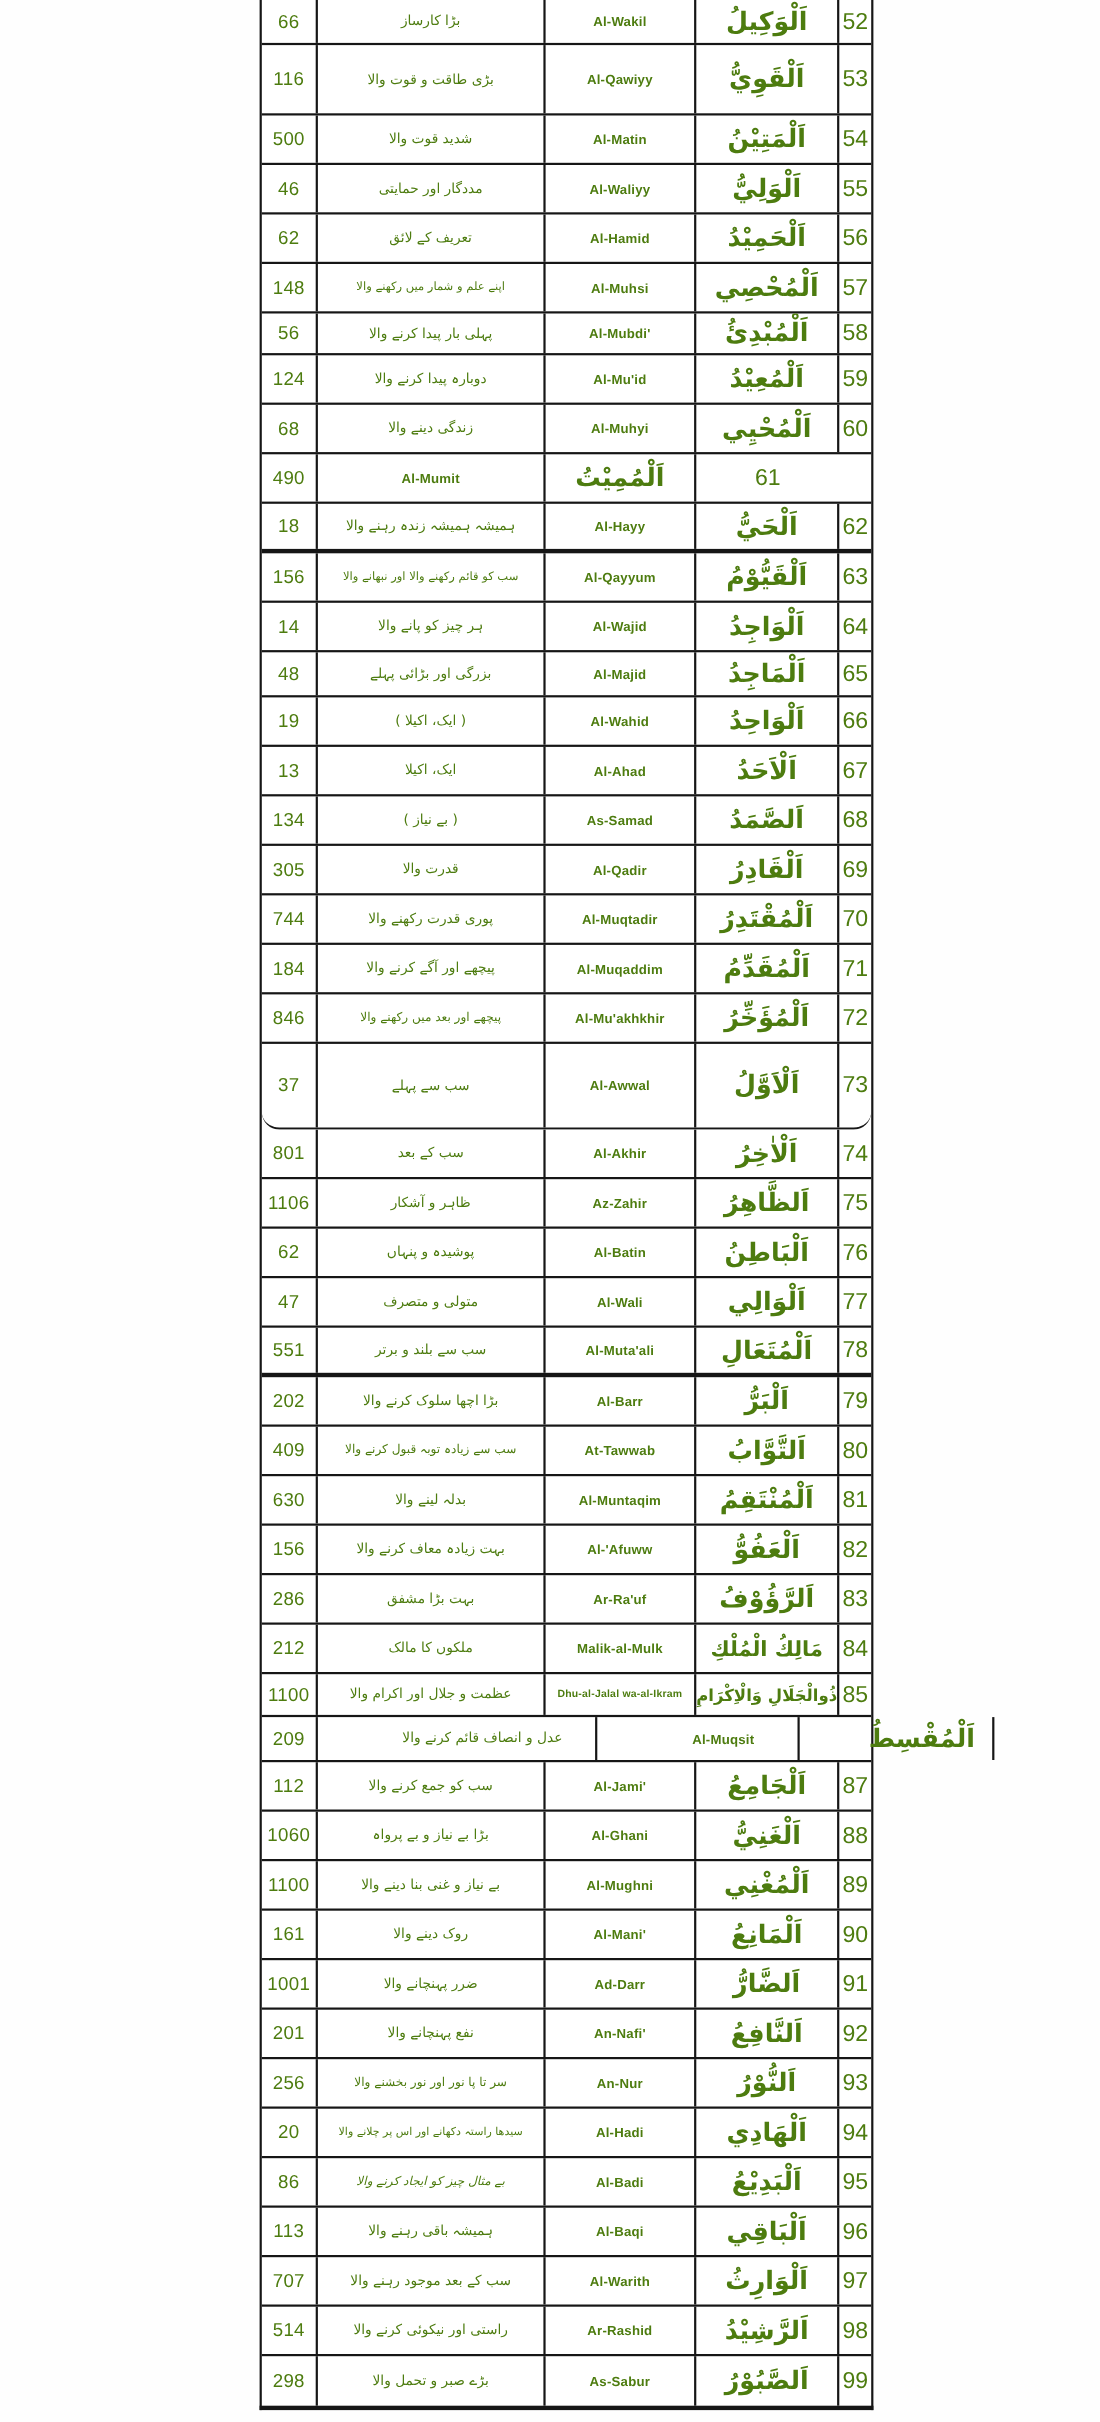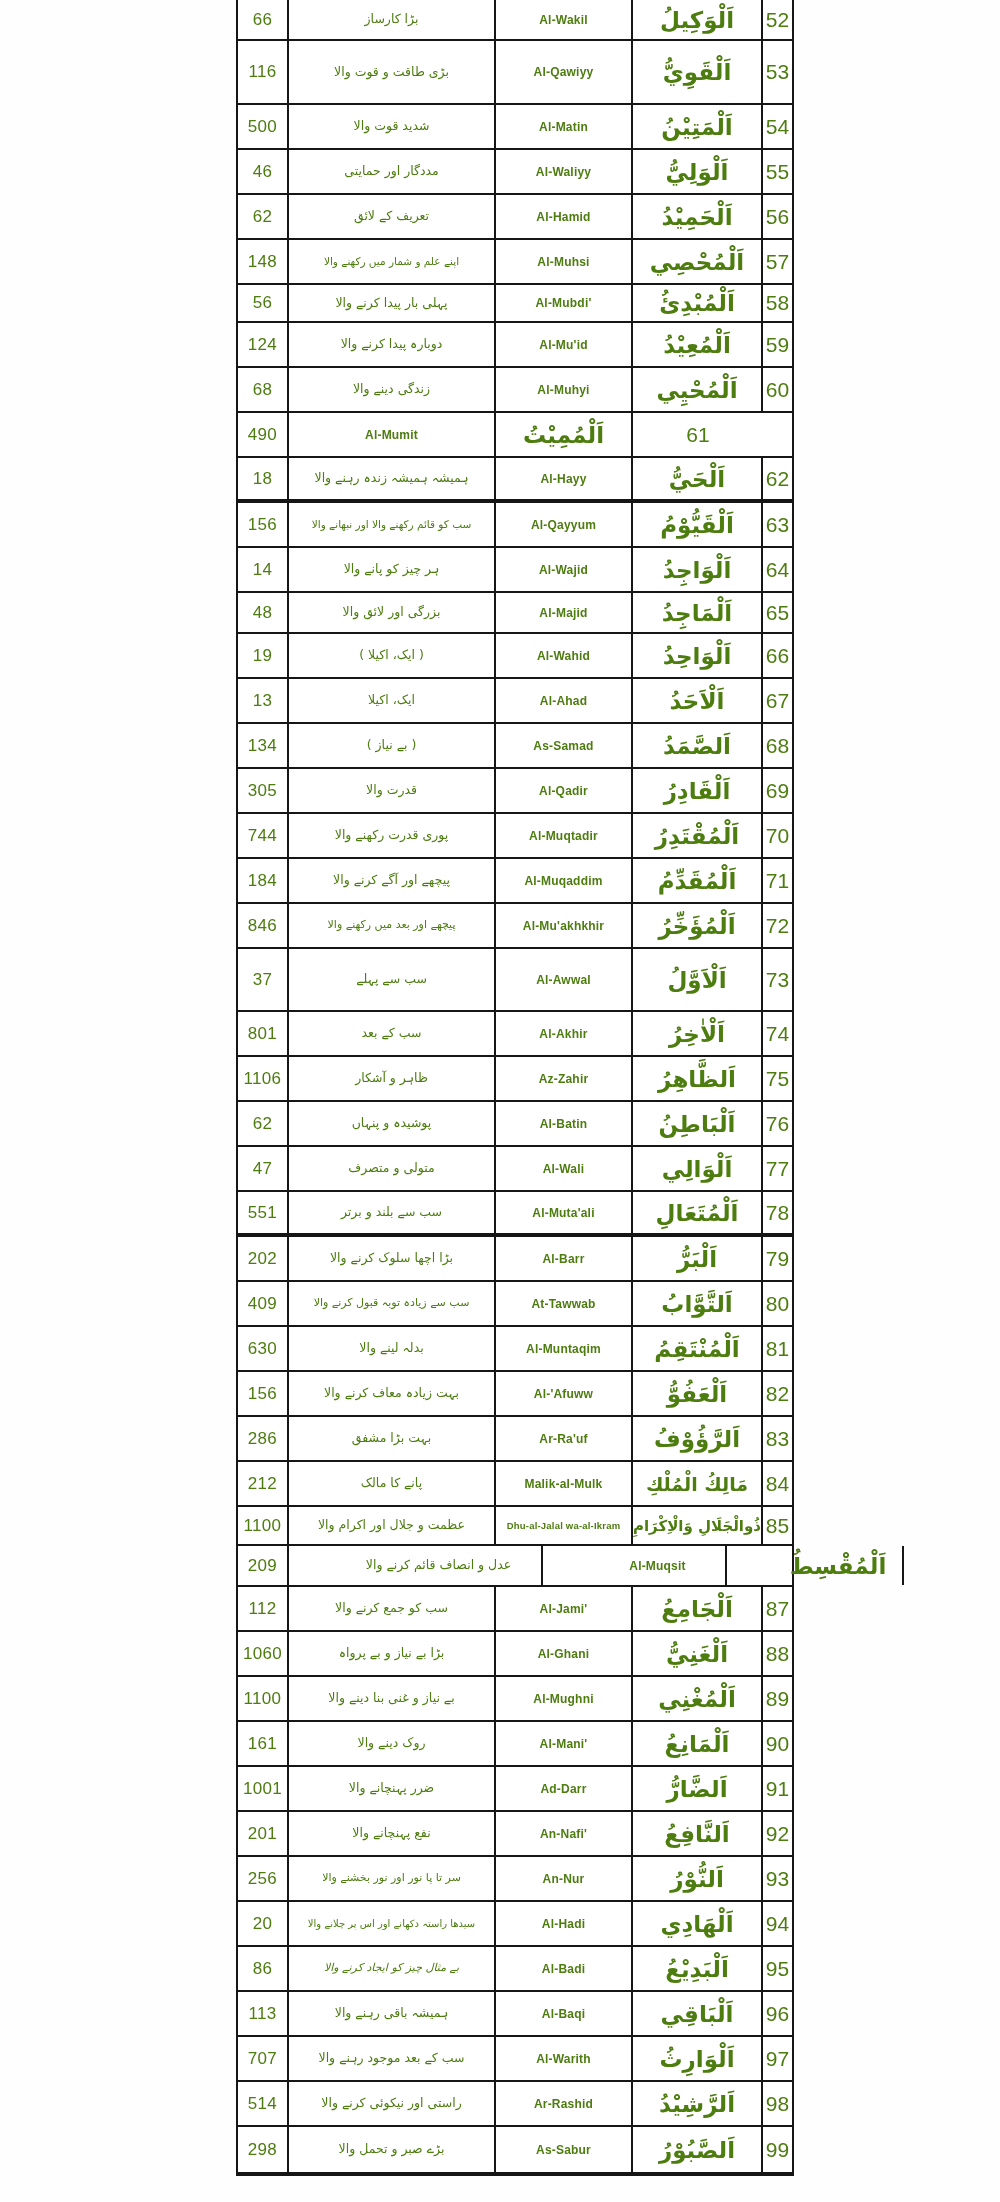--- a/index.html
+++ b/index.html
@@ -28,21 +28,21 @@
     grid-template-columns:51px 207px 137px 130px 1fr;
     height:45px;
     border-bottom:2px solid #161616;
     box-sizing:border-box;
   }
   
   .row:nth-child(1){height:41px;}
   .row:nth-child(2){height:64px;}
   .row:nth-child(7){height:38px;}
   .row:nth-child(14){height:41px;}
-  .row:nth-child(22){height:63px;}
+  .row:nth-child(22){height:78px;border-radius:16px;}
   .row:nth-child(34){height:39px;}
   .row:nth-child(35){height:41px;gap:47px;}
   
   .row:nth-child(11),
   .row:nth-child(27){border-bottom-width:4px;}
   .row:last-child{border-bottom:none;}
 
   .cell{
     display:flex;
     align-items:center;
@@ -201,21 +201,21 @@
   <div class="row">
     <div class="cell count">14</div>
     <div class="cell meaning">ہر چیز کو پانے والا</div>
     <div class="cell translit">Al-Wajid</div>
     <div class="cell arabic">اَلْوَاجِدُ</div>
     <div class="cell num">64</div>
   </div>
 
   <div class="row">
     <div class="cell count">48</div>
-    <div class="cell meaning">بزرگی اور لائق والا</div>
+    <div class="cell meaning">بزرگی اور بڑائی پہلے</div>
     <div class="cell translit">Al-Majid</div>
     <div class="cell arabic">اَلْمَاجِدُ</div>
     <div class="cell num">65</div>
   </div>
 
   <div class="row">
     <div class="cell count">19</div>
     <div class="cell meaning">( ایک، اکیلا )</div>
     <div class="cell translit">Al-Wahid</div>
     <div class="cell arabic">اَلْوَاحِدُ</div>
@@ -353,21 +353,21 @@
   <div class="row">
     <div class="cell count">286</div>
     <div class="cell meaning">بہت بڑا مشفق</div>
     <div class="cell translit">Ar-Ra'uf</div>
     <div class="cell arabic">اَلرَّؤُوْفُ</div>
     <div class="cell num">83</div>
   </div>
 
   <div class="row">
     <div class="cell count">212</div>
-    <div class="cell meaning">پانے کا مالک</div>
+    <div class="cell meaning">ملکوں کا مالک</div>
     <div class="cell translit">Malik-al-Mulk</div>
     <div class="cell arabic">مَالِكُ الْمُلْكِ</div>
     <div class="cell num">84</div>
   </div>
 
   <div class="row">
     <div class="cell count">1100</div>
     <div class="cell meaning">عظمت و جلال اور اکرام والا</div>
     <div class="cell translit">Dhu-al-Jalal wa-al-Ikram</div>
     <div class="cell arabic">ذُوالْجَلَالِ وَالْاِكْرَامِ</div>

